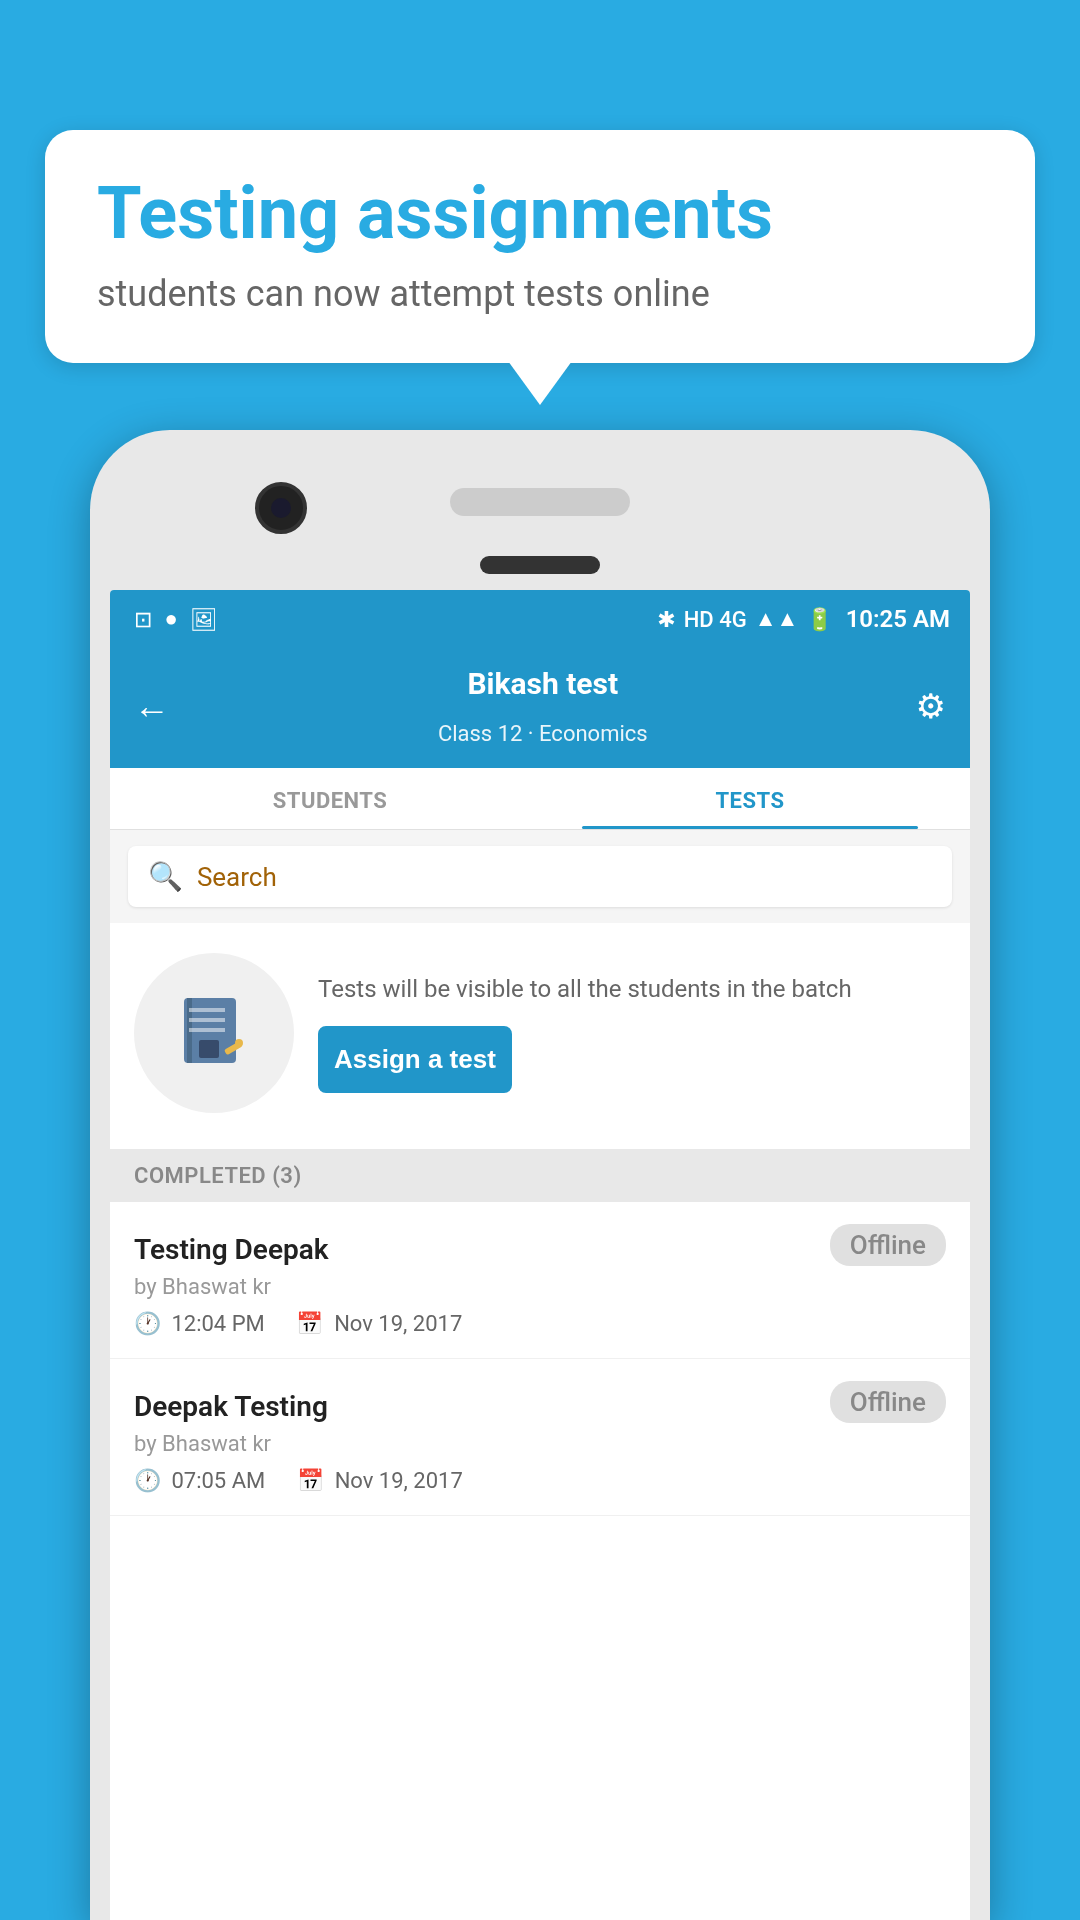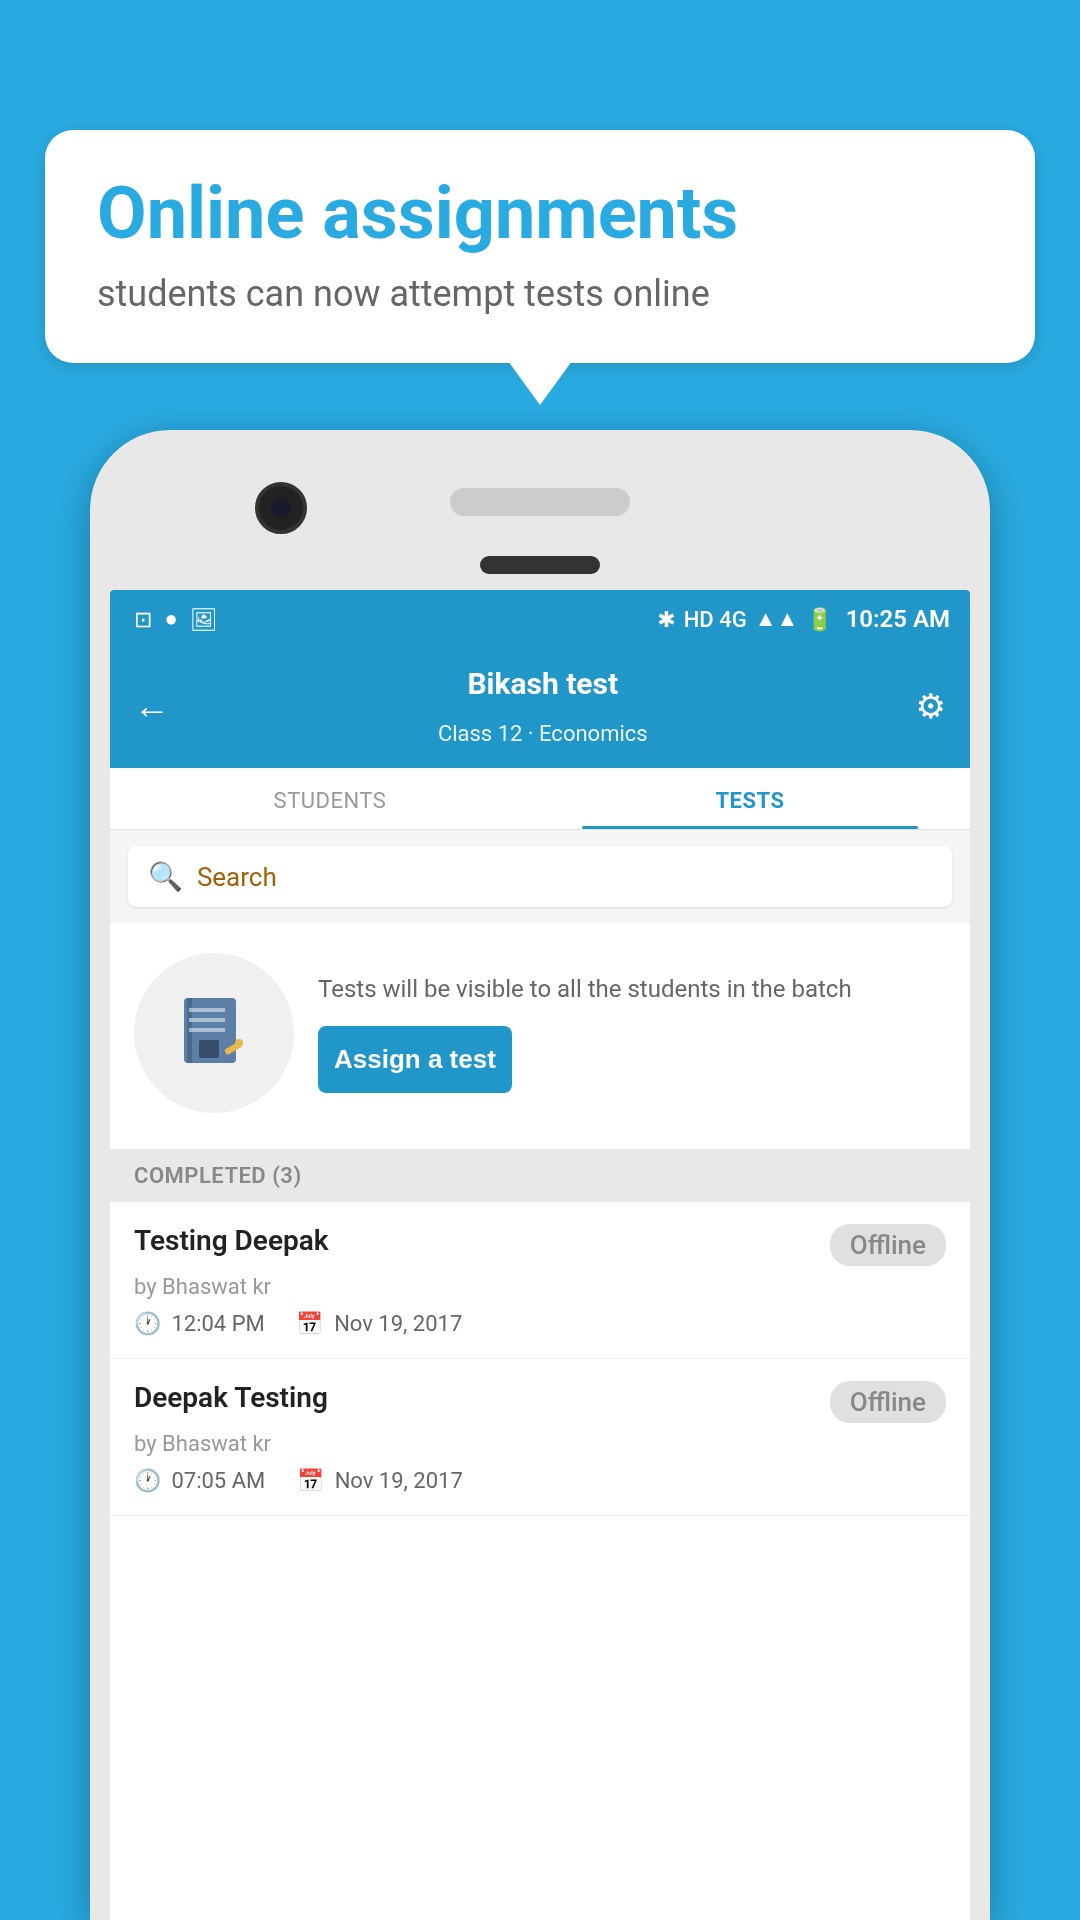--- a/index.html
+++ b/index.html
@@ -200,21 +200,21 @@
       display: flex;
       border-bottom: 1px solid #e0e0e0;
       padding: 0 10px;
     }
 
     .tab-item {
       flex: 1;
       text-align: center;
       padding: 20px 8px 16px;
       font-size: 22px;
-      font-weight: 400;
+      font-weight: 700;
       color: #999;
       cursor: pointer;
       position: relative;
       letter-spacing: 0.5px;
     }
 
     .tab-item.active {
       color: #2196C9;
       font-weight: 700;
     }
@@ -314,21 +314,21 @@
 
     
     .test-item {
       background: white;
       padding: 22px 24px 22px 24px;
       border-bottom: 1px solid #f0f0f0;
     }
 
     .test-item-header {
       display: flex;
-      align-items: flex-start;
+      align-items: flex-end;
       justify-content: space-between;
       margin-bottom: 8px;
     }
 
     .test-name {
       font-size: 28px;
       font-weight: 600;
       color: #222;
     }
 
@@ -369,21 +369,21 @@
     
     .notebook-svg {
       width: 90px;
       height: 90px;
     }
   </style>
 </head>
 <body>
 
 <div class="speech-bubble">
-  <div class="bubble-title">Online assignments</div>
+  <div class="bubble-title">Testing assignments</div>
   <div class="bubble-subtitle">students can now attempt tests online</div>
 </div>
 
 <div class="phone-frame">
   <div class="phone-camera"></div>
   <div class="phone-speaker"></div>
   <div class="phone-earpiece"></div>
 
   <div class="phone-screen">
 

